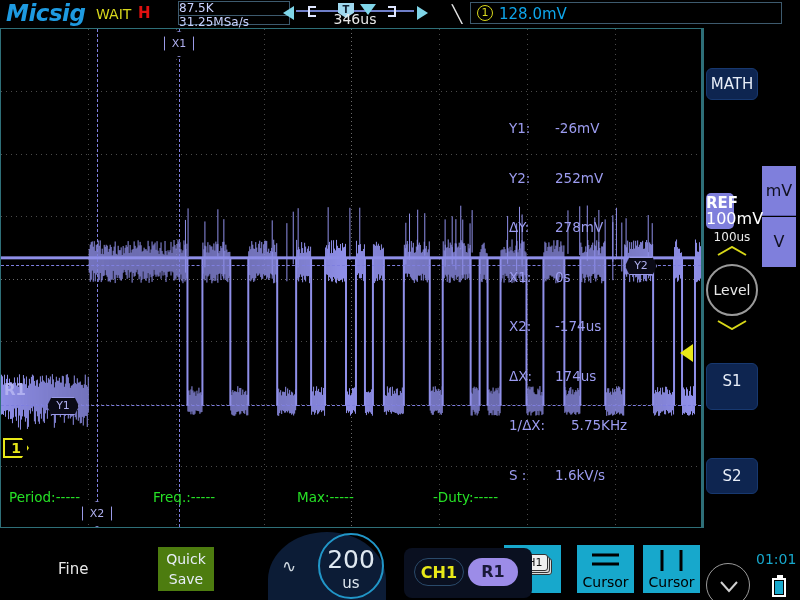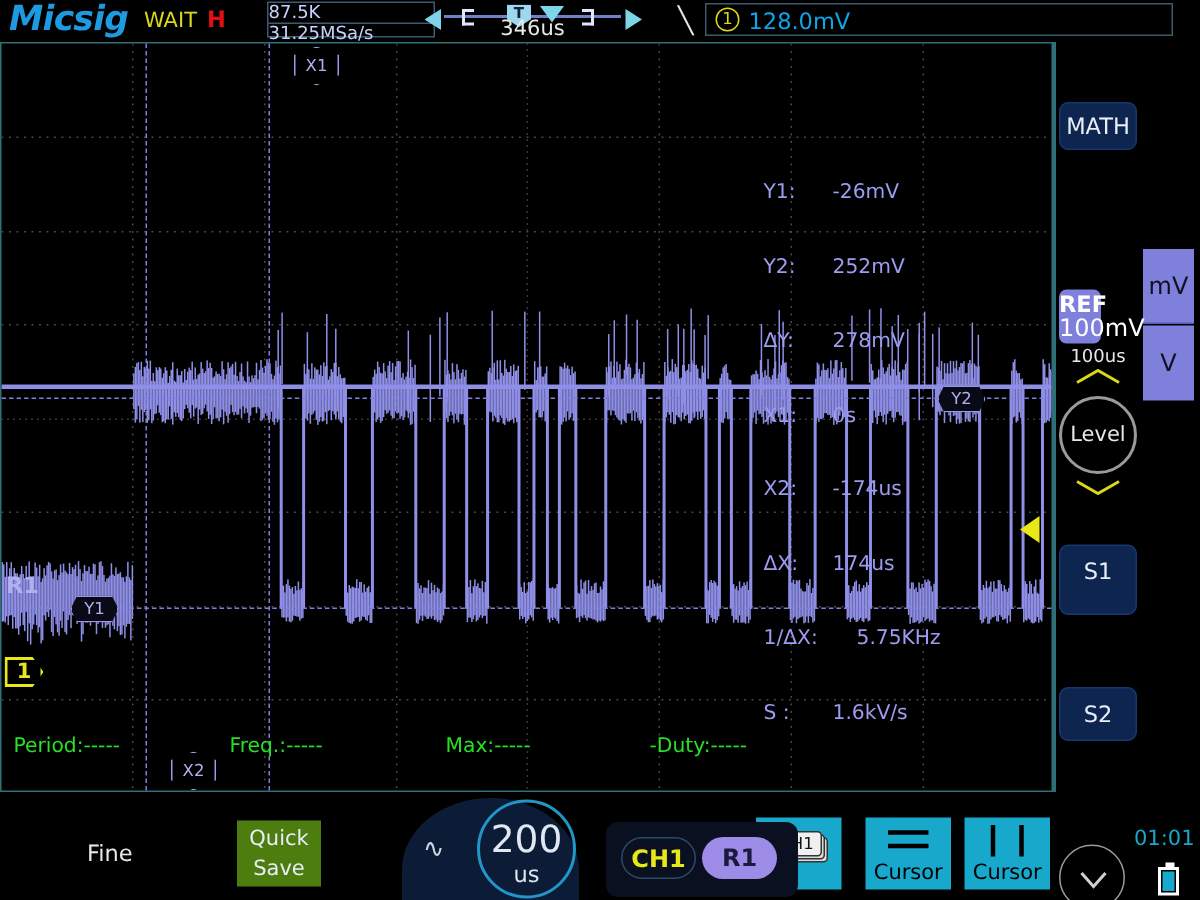--- a/index.html
+++ b/index.html
@@ -94,21 +94,20 @@
     position: absolute; left: 0; right: 0; height: 0;
     border-top: 1px dashed #7f7fe0;
   }
   .ref-line { position: absolute; left: 0; right: 0; height: 1px; background: #6a78c8; }
 
   .xmark {
     position: absolute; width: 30px; height: 26px;
     background: #000; border: 1px solid #9a9ae8; color: #b0b0f0;
     font-size: 11px; text-align: center; line-height: 24px;
     clip-path: polygon(50% 0, 100% 22%, 100% 74%, 50% 100%, 0 74%, 0 22%);
-    margin-left: 32px;
   }
   .ymark {
     position: absolute; width: 32px; height: 18px;
     background: #0a0a16; border: 1px solid #9a9ae8; color: #b0b0f0;
     font-size: 11px; text-align: center; line-height: 16px;
     clip-path: polygon(14% 0, 86% 0, 100% 50%, 86% 100%, 14% 100%, 0 50%);
   }
 
   .cursor-readout {
     position: absolute; left: 508px; top: 58px;

